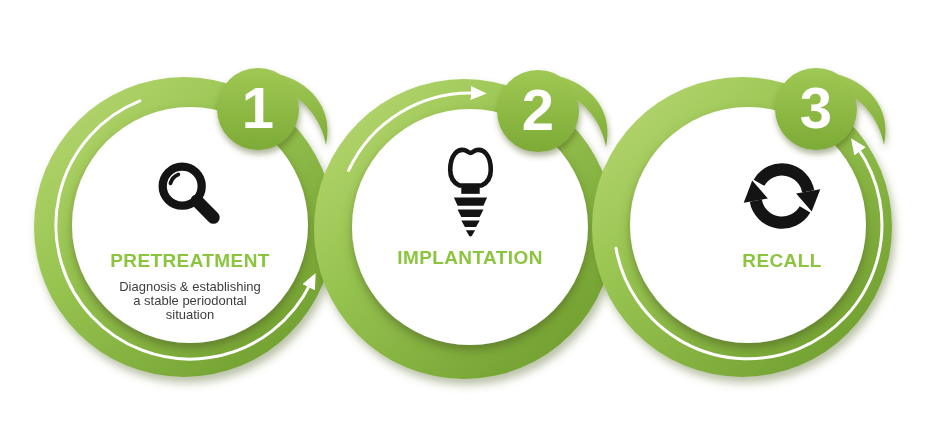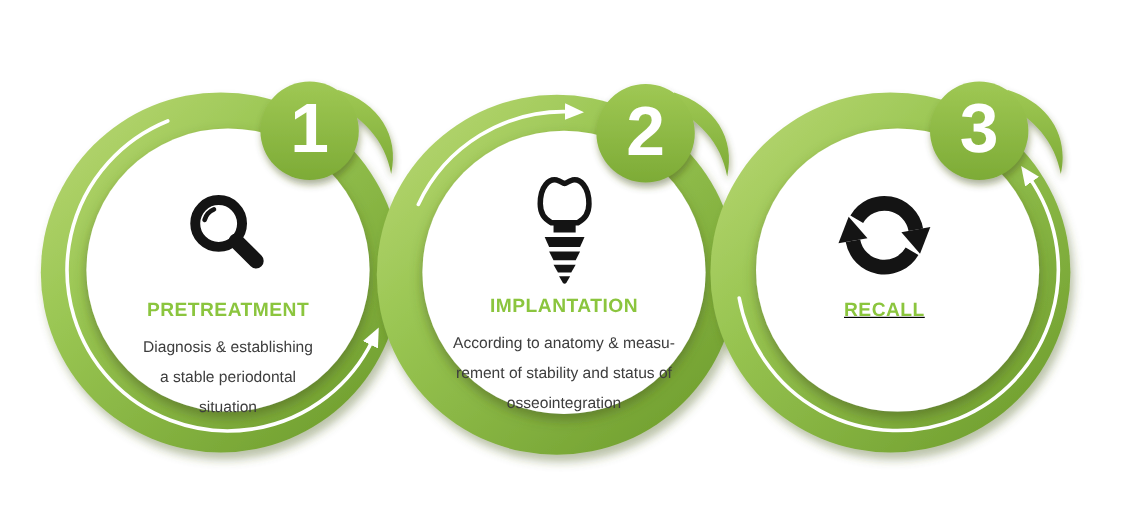--- a/index.html
+++ b/index.html
@@ -20,30 +20,30 @@
     text-align:center; color:#ffffff; font-size:58px; font-weight:700;
     user-select:none;
   }
   .step{
     position:absolute; width:250px; text-align:center;
   }
   .icon-box{
     height:96px; display:flex; align-items:center; justify-content:center;
   }
   .step-title{
-    margin-top:7px; font-size:16px; font-weight:700; letter-spacing:0.4px;
+    margin-top:7px; font-size:19px; font-weight:700; letter-spacing:0.4px;
     color:var(--accent_green);
   }
   .step-desc{
-    margin-top:8px; font-size:13px; line-height:25px; color:var(--text_dark);
+    margin-top:8px; font-size:13px; line-height:14px; color:var(--text_dark);
     white-space:pre-line;
   }
   #s1{left:65px;  top:147px;}
   #s2{left:345px; top:144px;}
-  #s3{left:612px; top:147px;text-decoration:underline;}
+  #s3{left:657px; top:147px;}
   #n1{left:217px; top:68px;}
   #n2{left:497px; top:70px;}
   #n3{left:775px; top:68px;}
 </style>
 </head>
 <body>
 
 <div class="stage">
 
   <svg class="artwork" width="940" height="425" viewBox="0 0 940 425" aria-hidden="true">
@@ -126,23 +126,20 @@
         <path d="M 10 28 C 10 12, 18 5, 25 6.5 C 29 7.5, 30 9.5, 32 9.5 C 34 9.5, 35 7.5, 39 6.5
                  C 46 5, 54 12, 54 28 C 54 37, 49 42.5, 44 45 L 20 45 C 15 42.5, 10 37, 10 28 Z" fill="#ffffff" style="stroke:var(--icon)" stroke-width="5" stroke-linejoin="round"></path>
         <path d="M 22 45 L 42 45 L 42 54 L 22 54 Z" style="fill:var(--icon)"></path>
         <path d="M 14 58 L 50 58 L 46 67 L 18 67 Z" style="fill:var(--icon)"></path>
         <path d="M 18 71 L 46 71 L 42 79 L 22 79 Z" style="fill:var(--icon)"></path>
         <path d="M 22 83 L 42 83 L 38 90 L 26 90 Z" style="fill:var(--icon)"></path>
         <path d="M 27 93.5 L 37 93.5 L 33.5 99.5 Q 32 101 30.5 99.5 Z" style="fill:var(--icon)"></path>
       </svg>
     </div>
     <div class="step-title">IMPLANTATION</div>
-    <div class="step-desc">According to anatomy &amp; measu-
-rement of stability and status of
-osseointegration</div>
   </div>
 
   <div class="step" id="s3">
     <div class="icon-box">
       <svg width="86" height="86" viewBox="0 0 84 84">
         <path d="M 19.5 30 A 26 26 0 0 1 67.6 38.5" fill="none" style="stroke:var(--icon)" stroke-width="12"></path>
         <polygon points="79.4,36.4 55.8,40.6 71,58.1" style="fill:var(--icon)"></polygon>
         <path d="M 64.5 56 A 26 26 0 0 1 16.4 47.5" fill="none" style="stroke:var(--icon)" stroke-width="12"></path>
         <polygon points="4.6,49.6 28.2,45.4 12.9,27.9" style="fill:var(--icon)"></polygon>
       </svg>

